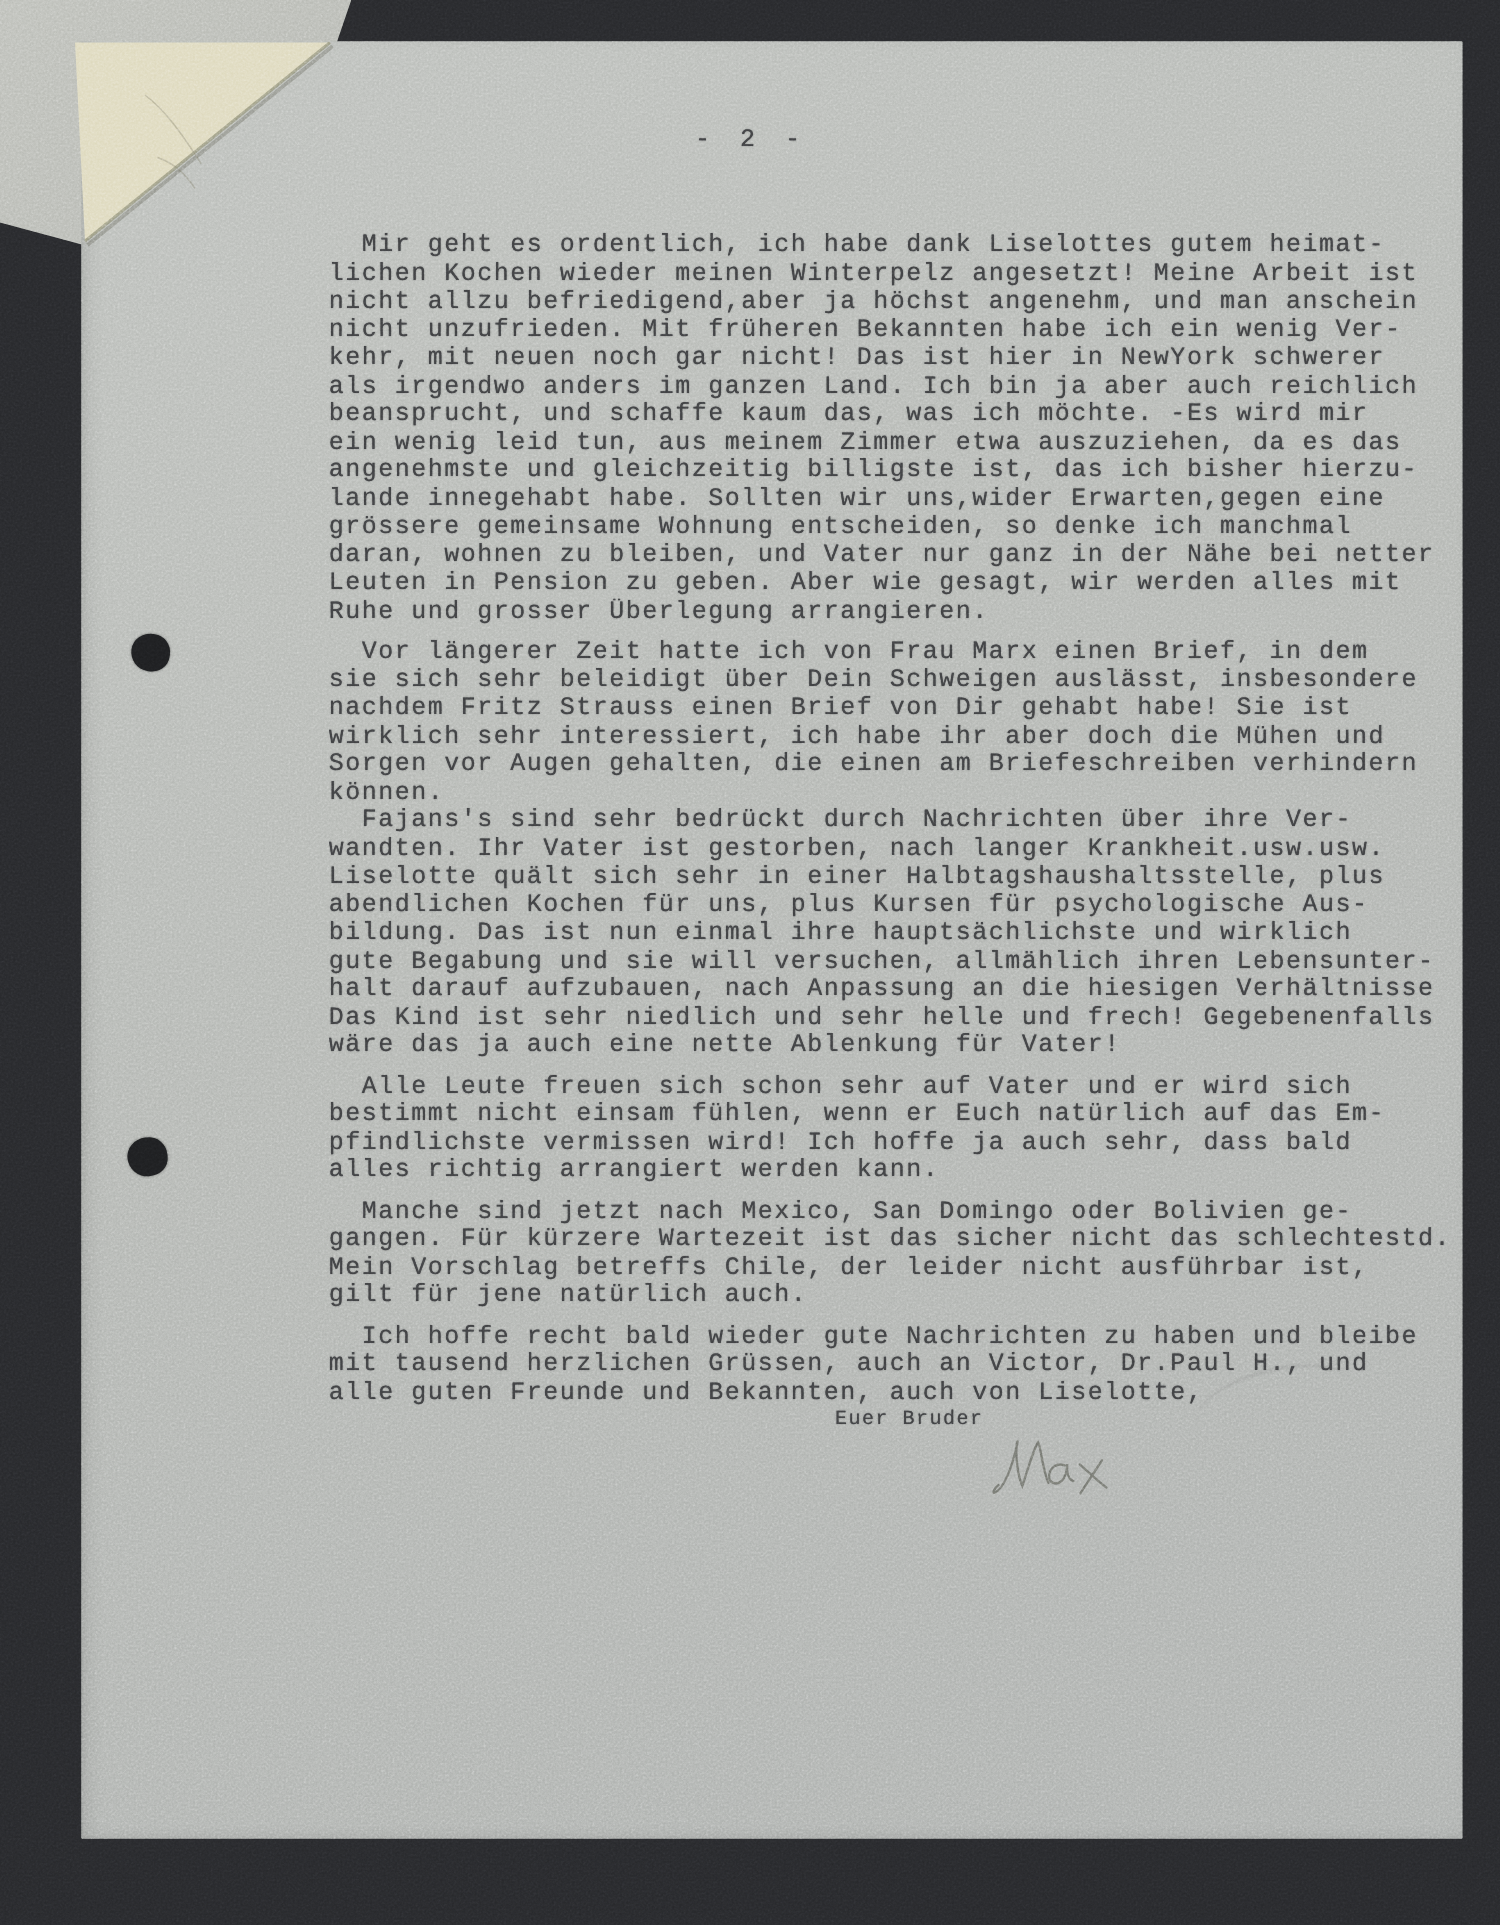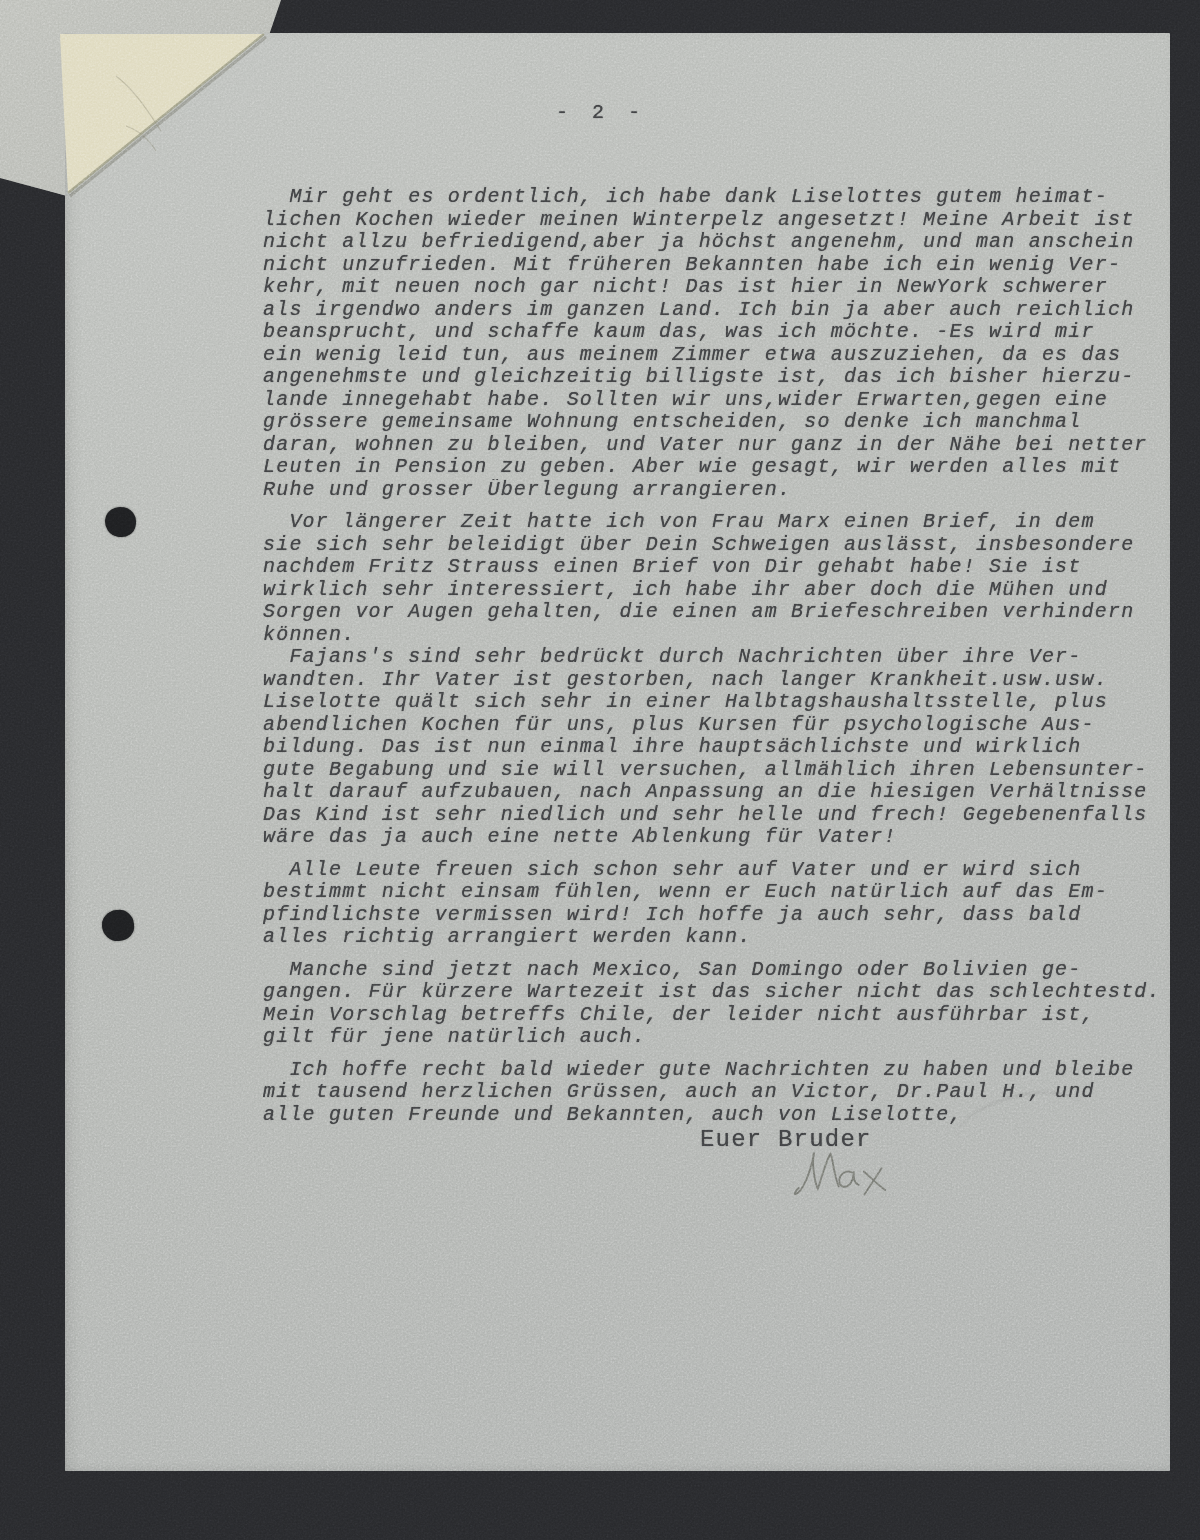--- a/index.html
+++ b/index.html
@@ -45,26 +45,26 @@
 
   .page-number {
     position: absolute; left: 556px; top: 101px;
     font-size: 20px; letter-spacing: 6px;
   }
 
   .letter-body {
     position: absolute; left: 263px; top: 186px; width: 912px;
     font-size: 20px; line-height: 22.5px; letter-spacing: 1.2px;
   }
-  .letter-body .line { height: 22.5px; overflow: hidden; font-style: italic; }
+  .letter-body .line { height: 22.5px; overflow: hidden; }
   .letter-body .line.blank { height: 10px; }
 
   .closing {
-    position: absolute; left: 700px; top: 1126px;
-    font-size: 24px; letter-spacing: 1.2px;
+    position: absolute; left: 668px; top: 1126px;
+    font-size: 16px; letter-spacing: 1.2px;
   }
 
   .signature { position: absolute; left: 792px; top: 1140px; transform: rotate(-4deg); }
   .signature path { fill: none; stroke: var(--pencil, #73756f); stroke-width: 1.9; stroke-linecap: round; }
 
   .pencil-smudge {
     position: absolute; left: 955px; top: 1095px; width: 130px; height: 55px;
     border-top: 2px solid rgba(100,102,98,0.22);
     border-radius: 50%; transform: rotate(-14deg); filter: blur(1px);
   }

